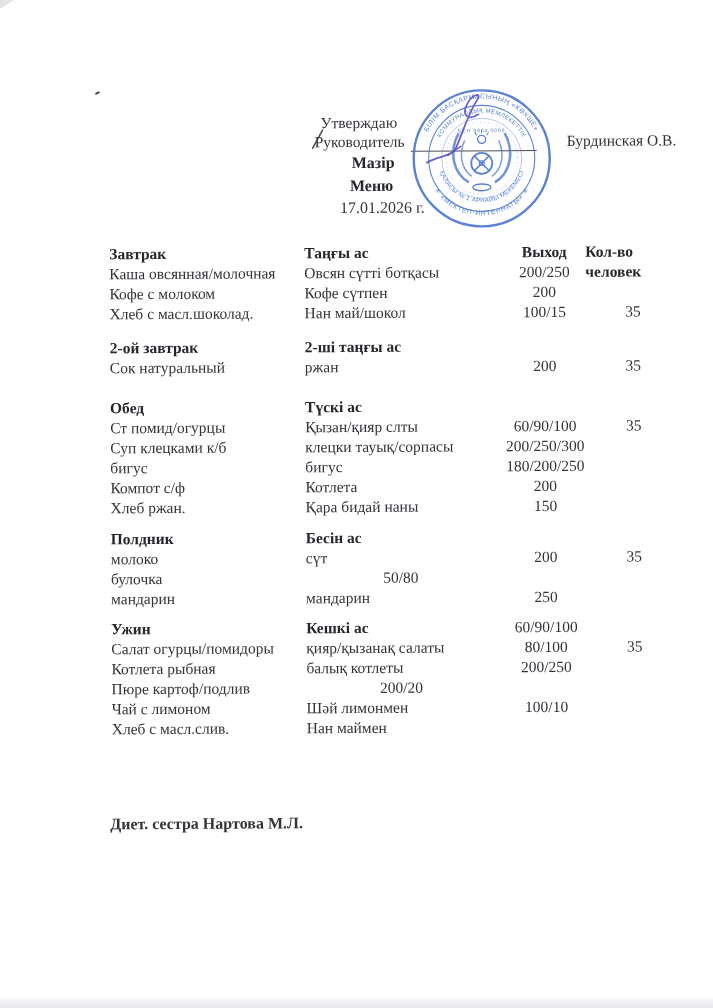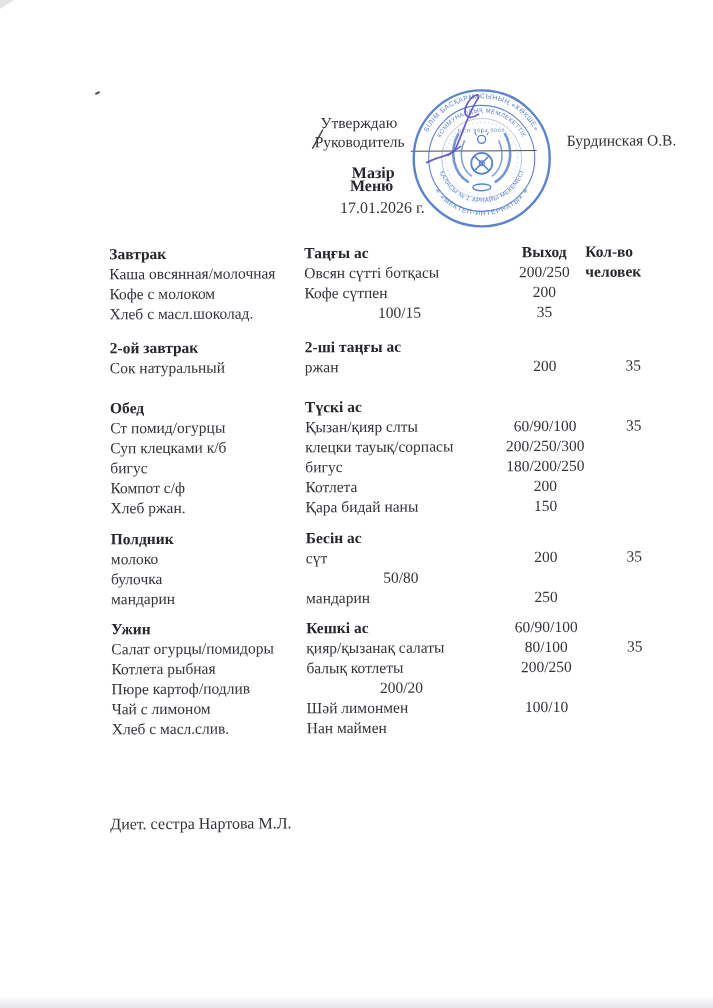--- a/index.html
+++ b/index.html
@@ -11,21 +11,21 @@
   .tilt{position:absolute;inset:0;transform:rotate(-0.3deg);transform-origin:50% 40%;}
   .hline{position:absolute;white-space:nowrap;font-size:15.5px;line-height:20px;}
   .b{font-weight:bold;color:#26262c;}
   .role-line{display:flex;align-items:flex-end;gap:6px;}
   .sig-underline{display:inline-block;width:126px;height:15px;border-bottom:1.4px solid #4c4c54;}
   .menu-sec{position:absolute;left:110px;width:562px;}
   .grid-row{display:grid;grid-template-columns:195px 190px 100px 77px;line-height:20px;font-size:15.5px;}
   .grid-row .c3,.grid-row .c4{text-align:center;}
   .kolvo-head{position:absolute;left:586px;top:243px;width:80px;text-align:left;
     font-size:15.5px;line-height:20px;}
-  .footer-line{position:absolute;left:108px;top:814px;font-size:16px;}
+  .footer-line{position:absolute;left:108px;top:814px;font-size:16px;font-weight:bold;}
   .stamp{position:absolute;left:412px;top:88px;opacity:.9;}
   .signature{position:absolute;inset:0;pointer-events:none;}
   .speck{position:absolute;left:95px;top:92px;width:5px;height:2px;background:#45454c;
     transform:rotate(-28deg);border-radius:1px;}
   .edge-bottom{position:absolute;left:0;right:0;bottom:0;height:12px;
     background:linear-gradient(180deg, rgba(233,233,236,0) 0%, #e6e6ea 100%);}
   .edge-corner{position:absolute;left:0;top:0;width:0;height:0;
     border-top:9px solid #d9d9de;border-right:14px solid transparent;opacity:.7;}
 </style>
 </head>
@@ -38,21 +38,21 @@
   <div class="tilt">
 
     <div class="hline" style="left:322px;top:113px">Утверждаю</div>
 
     <div class="hline role-line" style="left:316px;top:132px">
       <span>Руководитель</span>
         <span class="sig-underline"></span>
         <span style="margin-left:24px">Бурдинская О.В.</span>
     </div>
 
-    <div class="hline b" style="left:353px;top:163px;font-size:16px">Мазір</div>
+    <div class="hline b" style="left:353px;top:153px;font-size:16px">Мазір</div>
     <div class="hline b" style="left:351px;top:176px;font-size:16px">Меню</div>
     <div class="hline" style="left:341px;top:198px;font-size:16px">17.01.2026 г.</div>
 
     <div class="kolvo-head b">
       <div>Кол-во</div>
       <div>человек</div>
     </div>
 
     <div id="menu-layer">
         <div class="menu-sec" style="top: 243px;">
@@ -69,20 +69,21 @@
             <div class="c4"></div>
           </div>
           <div class="grid-row">
             <div class="c1">Кофе с молоком</div>
             <div class="c2">Кофе сүтпен</div>
             <div class="c3">200</div>
             <div class="c4"></div>
           </div>
           <div class="grid-row">
             <div class="c1">Хлеб с масл.шоколад.</div>
+            <div class="c2">Нан май/шокол</div>
             <div class="c3">100/15</div>
             <div class="c4">35</div>
           </div>
         </div>
         <div class="menu-sec" style="top: 337px;">
           <div class="grid-row">
             <div class="c1 b">2-ой завтрак</div>
             <div class="c2 b">2-ші таңғы ас</div>
             <div class="c3"></div>
             <div class="c4"></div>

